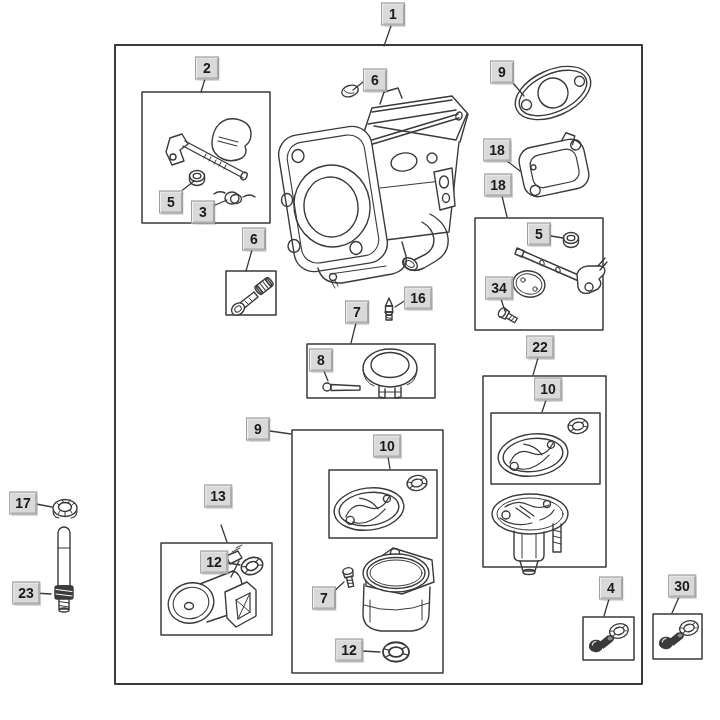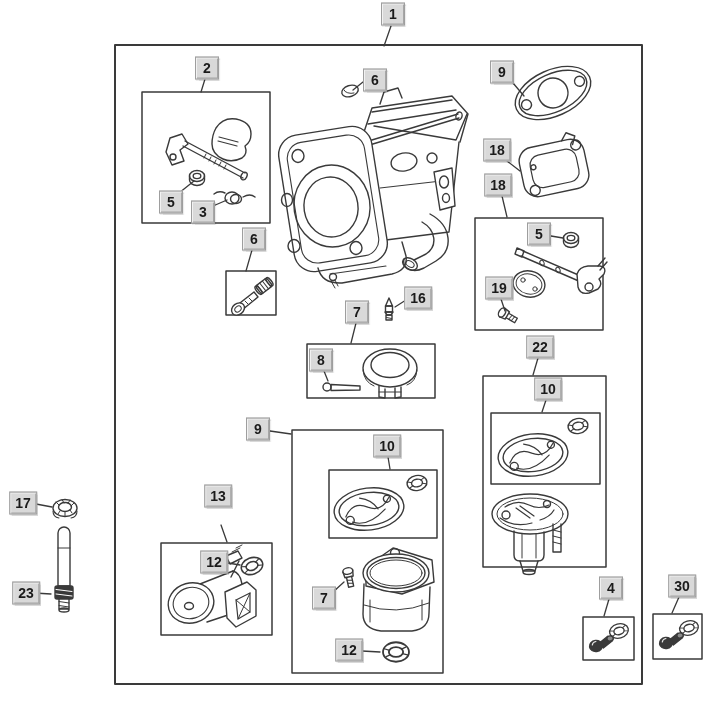--- a/index.html
+++ b/index.html
@@ -325,21 +325,21 @@
 <div class="callout" style="left:393px;top:14px">1</div>
 <div class="callout" style="left:207px;top:68px">2</div>
 <div class="callout" style="left:171px;top:202px">5</div>
 <div class="callout" style="left:203px;top:212px">3</div>
 <div class="callout" style="left:254px;top:239px">6</div>
 <div class="callout" style="left:375px;top:80px">6</div>
 <div class="callout" style="left:502px;top:72px">9</div>
 <div class="callout" style="left:497px;top:150px">18</div>
 <div class="callout" style="left:498px;top:185px">18</div>
 <div class="callout" style="left:539px;top:234px">5</div>
-<div class="callout" style="left:499px;top:288px">19</div>
+<div class="callout" style="left:499px;top:288px">34</div>
 <div class="callout" style="left:540px;top:347px">22</div>
 <div class="callout" style="left:548px;top:389px">10</div>
 <div class="callout" style="left:418px;top:298px">16</div>
 <div class="callout" style="left:357px;top:312px">7</div>
 <div class="callout" style="left:321px;top:360px">8</div>
 <div class="callout" style="left:258px;top:429px">9</div>
 <div class="callout" style="left:387px;top:446px">10</div>
 <div class="callout" style="left:324px;top:598px">7</div>
 <div class="callout" style="left:349px;top:650px">12</div>
 <div class="callout" style="left:218px;top:496px">13</div>

